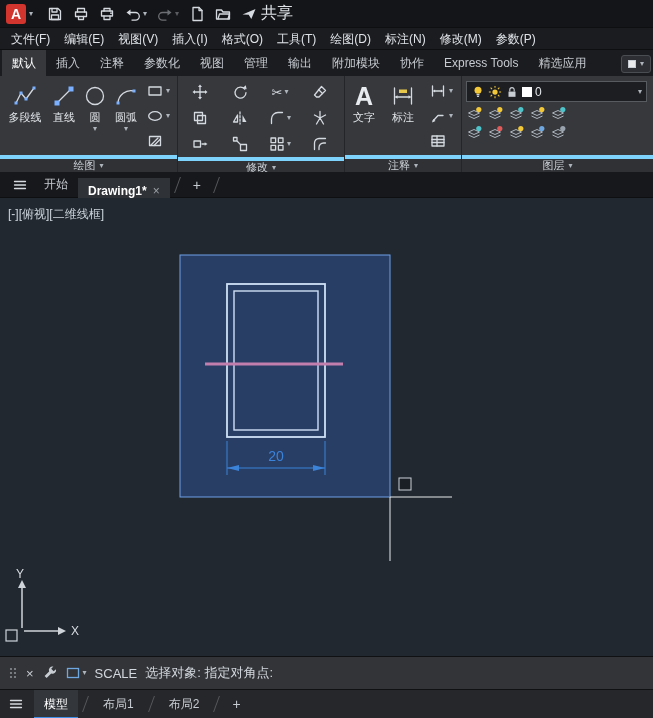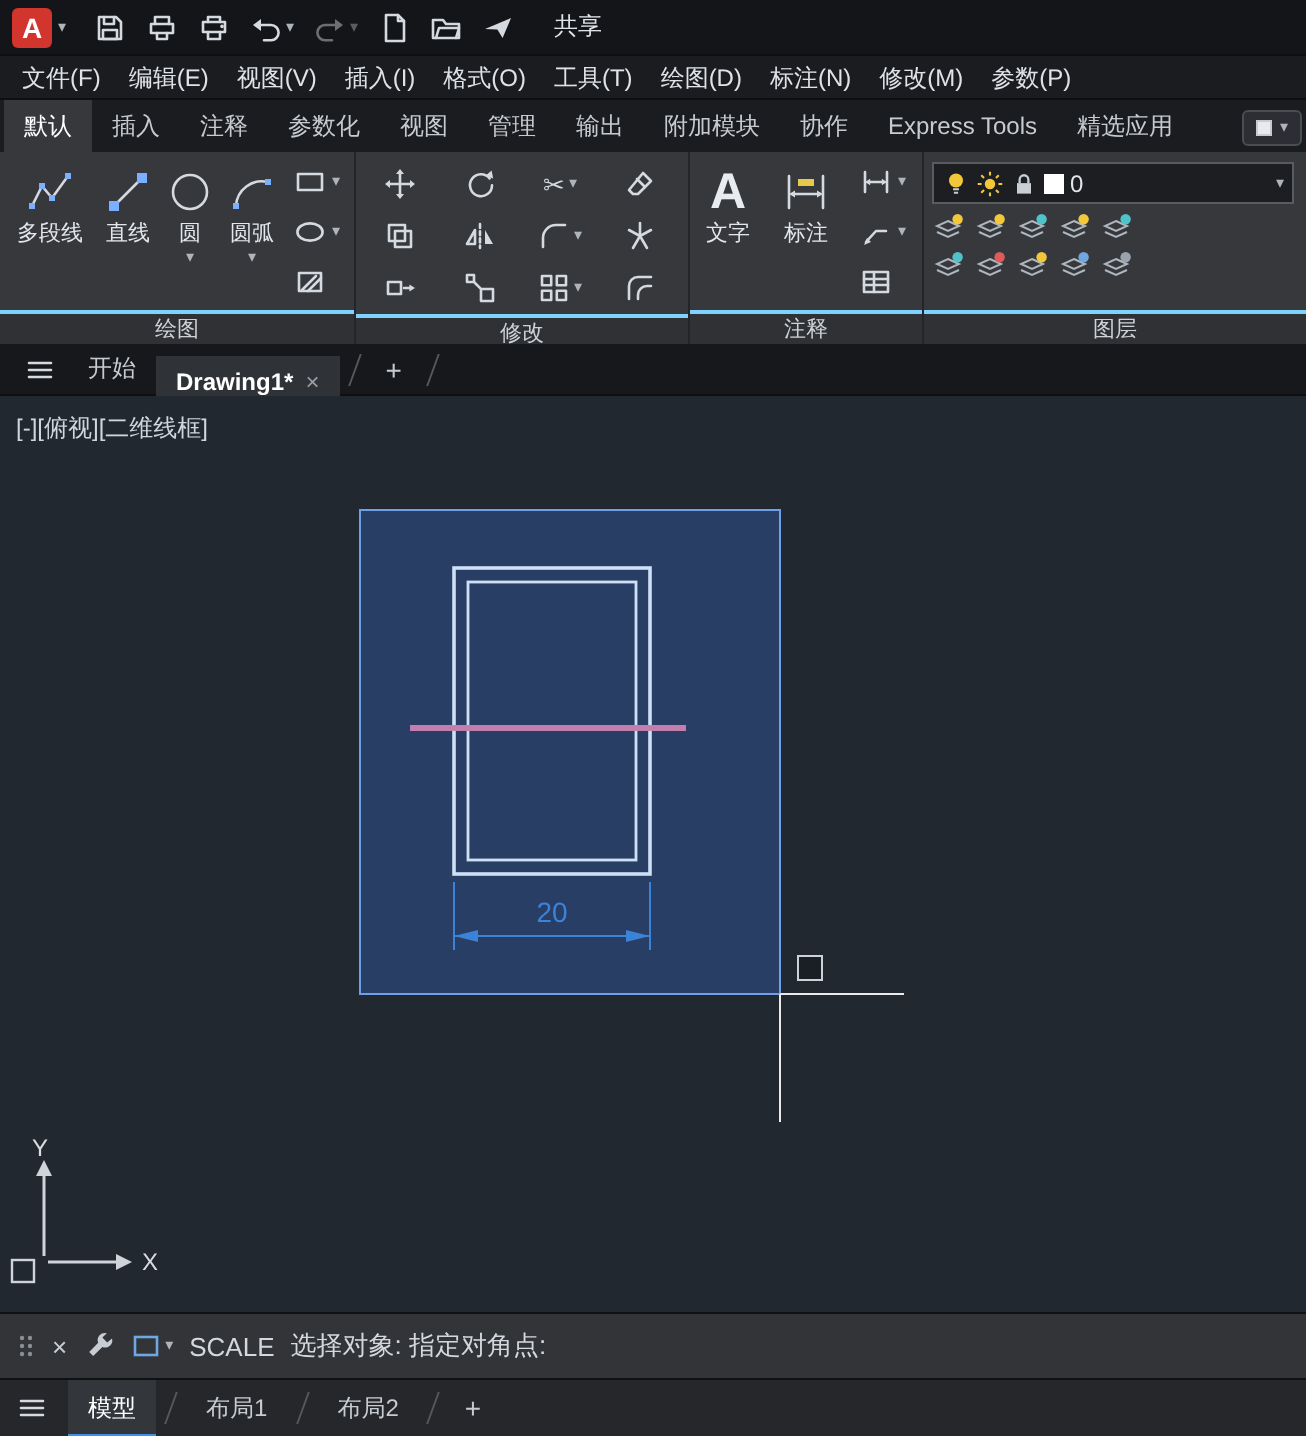--- a/index.html
+++ b/index.html
@@ -17,43 +17,43 @@
   .slash{width:1px;height:16px;background:#55585c;transform:skewX(-20deg);margin:0 7px;flex:none;}
 
   
   .titlebar{position:absolute;top:0;left:0;width:653px;height:28px;background:#141518;
             display:flex;align-items:center;padding:0 0 0 6px;border-bottom:1px solid #0e0f11;}
   .logo{display:flex;align-items:center;gap:3px;margin-right:10px;cursor:pointer;}
   .logoA{width:20px;height:20px;background:#d2342e;color:#fff;font-weight:bold;font-size:14px;
          display:flex;align-items:center;justify-content:center;border-radius:3px;}
   .qat{display:flex;align-items:center;gap:2px;}
   .qbtn{display:flex;align-items:center;gap:2px;height:22px;padding:0 4px;border-radius:2px;}
-  .share-label{font-size:12px;color:#dfe3e8;margin-left:18px;}
+  .share-label{font-size:16px;color:#dfe3e8;margin-left:2px;}
   .titles{margin-left:auto;display:flex;gap:34px;padding-right:14px;font-size:13px;color:#e3e6ea;white-space:nowrap;}
 
   
   .menubar{position:absolute;top:28px;left:0;width:653px;height:22px;background:#1b1c1f;
            display:flex;align-items:center;padding:0 4px;border-bottom:1px solid #0e0f11;}
   .menu-item{font-size:12px;color:#dfe3e8;padding:0 7px;line-height:22px;white-space:nowrap;cursor:default;}
 
   
   .rtabs{position:absolute;top:50px;left:0;width:653px;height:26px;background:#1b1c1f;
          display:flex;align-items:flex-end;padding:0 2px;}
   .rtab{font-size:12px;color:#c6cbd1;padding:0 10px;height:26px;line-height:26px;white-space:nowrap;cursor:pointer;}
   .rtab.active{background:#36383c;color:#ffffff;}
   .ribbon-toggle{margin-left:auto;margin-bottom:3px;display:flex;align-items:center;gap:4px;height:18px;
                  background:#2c2e33;border:1px solid #4a4d52;border-radius:3px;padding:0 6px;cursor:pointer;}
   .miniSquare{width:8px;height:8px;border:1px solid #c6cbd1;background:#e8eaec;}
 
   
   .rbody{position:absolute;top:76px;left:0;width:653px;height:96px;background:#36383c;display:flex;}
   .panel{display:flex;flex-direction:column;border-right:1px solid #232528;height:96px;}
   .pc{flex:1;display:flex;align-items:flex-start;padding:3px 2px 0;}
-  .pfoot{height:17px;display:flex;align-items:center;justify-content:flex-start;gap:4px;font-size:11px;
-         color:#cdd2d8;background:#2f3135;border-top:2px solid #7dd3fc;cursor:pointer;flex-direction:column;}
+  .pfoot{height:17px;display:flex;align-items:center;justify-content:center;gap:4px;font-size:11px;
+         color:#cdd2d8;background:#2f3135;border-top:4px solid #7dd3fc;cursor:pointer;}
   .bigbtn{display:flex;flex-direction:column;align-items:center;gap:2px;padding-top:4px;height:74px;cursor:pointer;border-radius:2px;}
   .blabel{font-size:11px;color:#e3e6ea;line-height:12px;text-align:center;white-space:nowrap;}
   .minicol{display:flex;flex-direction:column;gap:1px;margin-left:2px;}
   .minibtn{display:flex;align-items:center;gap:3px;height:24px;padding:0 3px;cursor:pointer;border-radius:2px;}
   .modgrid{display:grid;grid-template-columns:repeat(4,40px);grid-auto-rows:26px;align-items:center;
            justify-items:center;padding-top:1px;}
   .modbtn{display:flex;align-items:center;gap:2px;cursor:pointer;padding:2px;border-radius:2px;}
   .bigA{font-size:25px;font-weight:bold;color:#e8ecf0;line-height:26px;}
   .layright{display:flex;flex-direction:column;flex:1;padding:2px 4px 0 2px;}
   .layercombo{display:flex;align-items:center;gap:3px;background:#1d1e21;border:1px solid #585b60;

